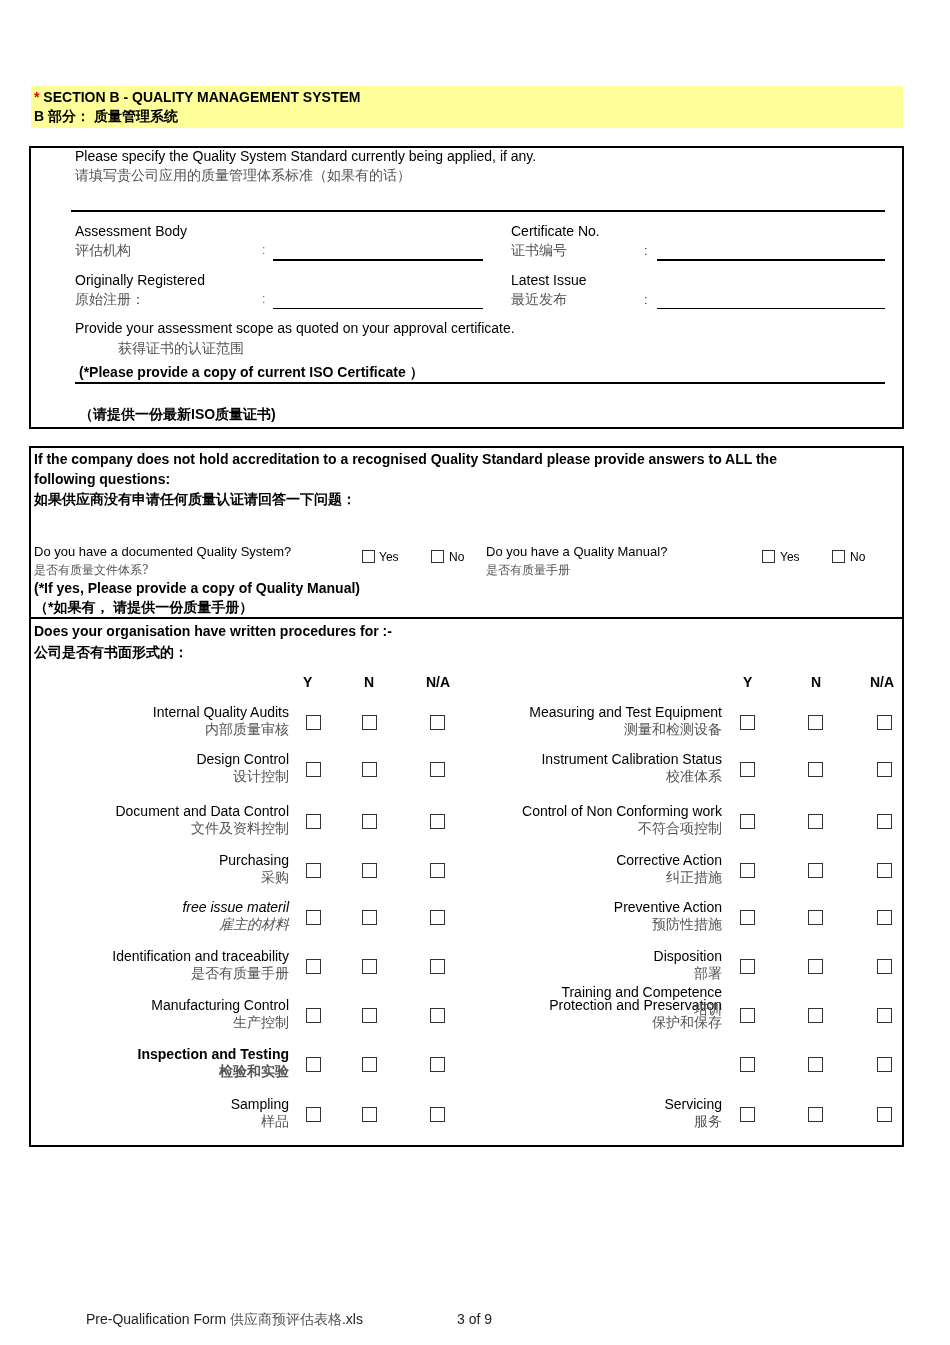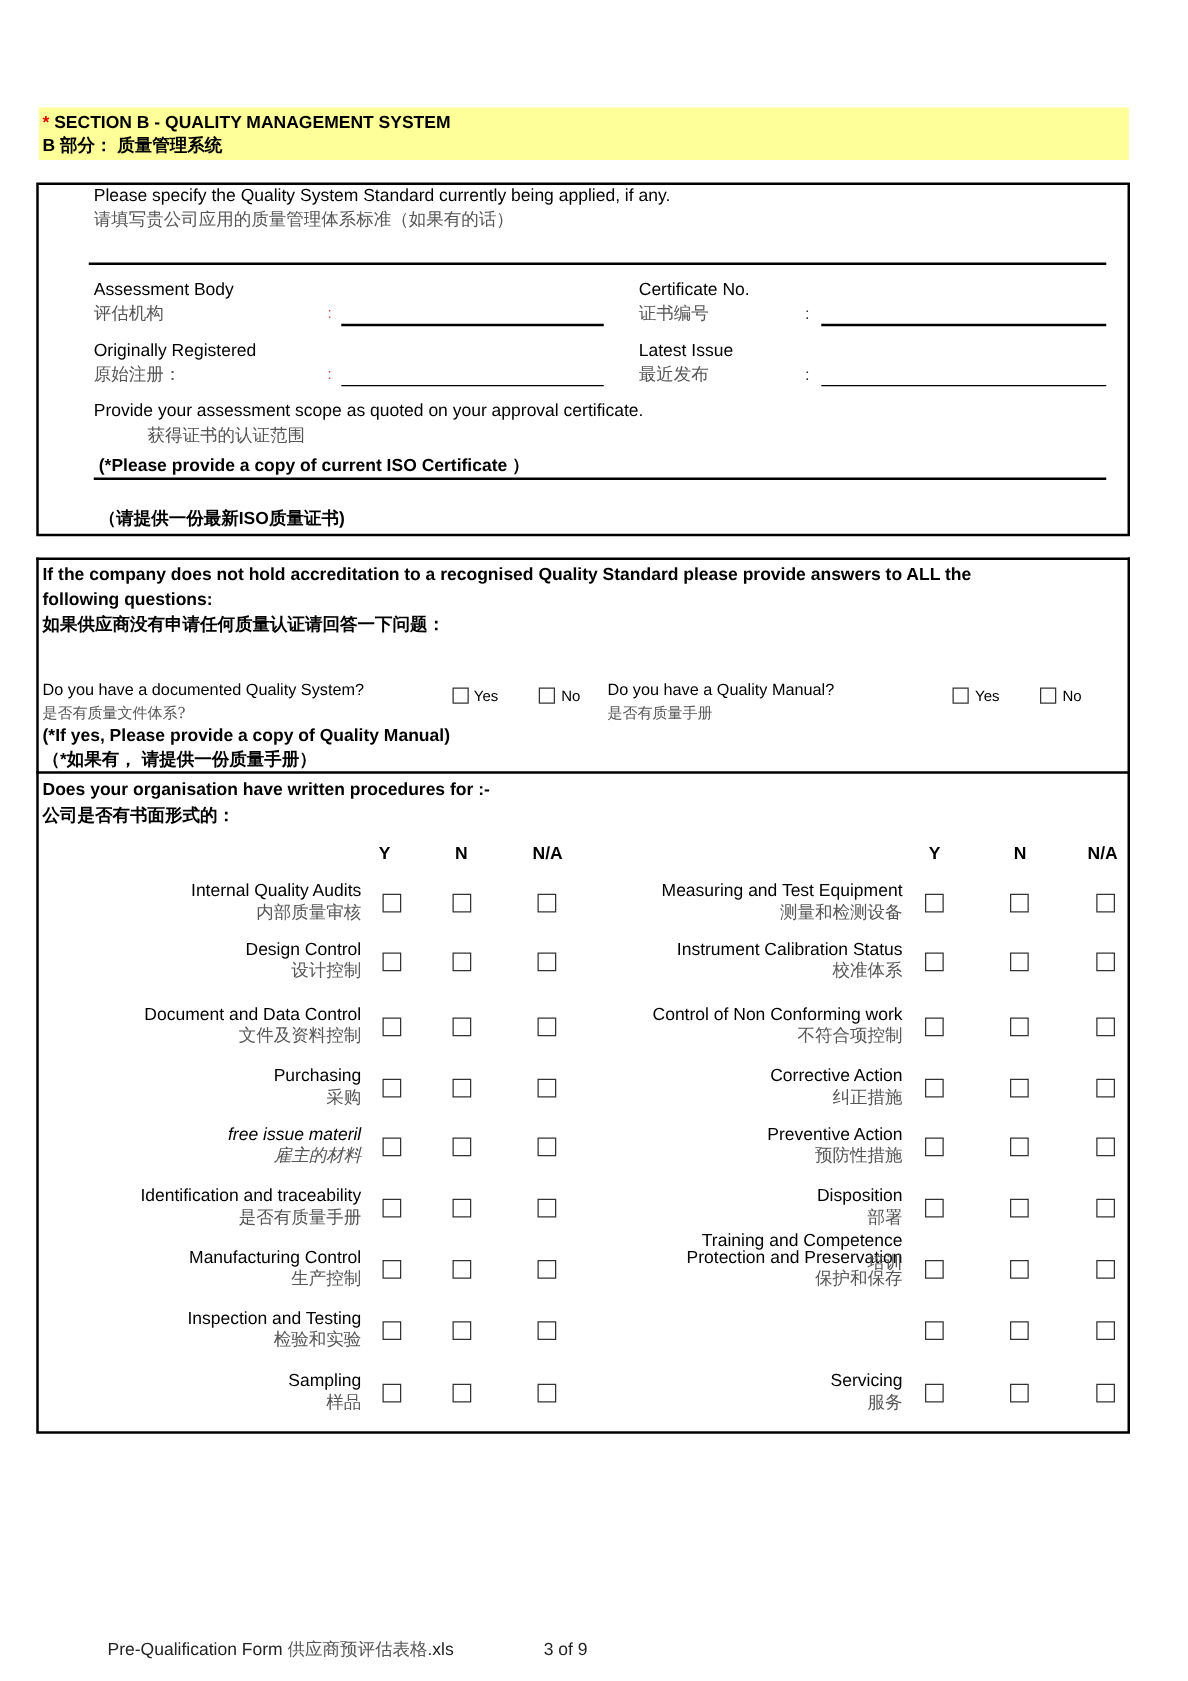--- a/index.html
+++ b/index.html
@@ -122,21 +122,21 @@
     <div class="abs cb" style="left: 362px; top: 910px; width: 15px; height: 15px;"></div>
     <div class="abs cb" style="left: 430px; top: 910px; width: 15px; height: 15px;"></div>
     <div class="abs row-label" style="right: 661px; top: 948px;"><span>Identification and traceability</span><span class="zhl">是否有质量手册</span></div>
     <div class="abs cb" style="left: 306px; top: 959px; width: 15px; height: 15px;"></div>
     <div class="abs cb" style="left: 362px; top: 959px; width: 15px; height: 15px;"></div>
     <div class="abs cb" style="left: 430px; top: 959px; width: 15px; height: 15px;"></div>
     <div class="abs row-label" style="right: 661px; top: 997px;"><span>Manufacturing Control</span><span class="zhl">生产控制</span></div>
     <div class="abs cb" style="left: 306px; top: 1008px; width: 15px; height: 15px;"></div>
     <div class="abs cb" style="left: 362px; top: 1008px; width: 15px; height: 15px;"></div>
     <div class="abs cb" style="left: 430px; top: 1008px; width: 15px; height: 15px;"></div>
-    <div class="abs row-label" style="right: 661px; top: 1046px;"><span>Inspection and Testing</span><span class="zhl">检验和实验</span></div>
+    <div class="abs row-label" style="right: 661px; top: 1046px; font-weight: bold;"><span>Inspection and Testing</span><span class="zhl">检验和实验</span></div>
     <div class="abs cb" style="left: 306px; top: 1057px; width: 15px; height: 15px;"></div>
     <div class="abs cb" style="left: 362px; top: 1057px; width: 15px; height: 15px;"></div>
     <div class="abs cb" style="left: 430px; top: 1057px; width: 15px; height: 15px;"></div>
     <div class="abs row-label" style="right: 661px; top: 1096px;"><span>Sampling</span><span class="zhl">样品</span></div>
     <div class="abs cb" style="left: 306px; top: 1107px; width: 15px; height: 15px;"></div>
     <div class="abs cb" style="left: 362px; top: 1107px; width: 15px; height: 15px;"></div>
     <div class="abs cb" style="left: 430px; top: 1107px; width: 15px; height: 15px;"></div>
     <div class="abs row-label" style="right: 228px; top: 704px;"><span>Measuring and Test Equipment</span><span class="zhl">测量和检测设备</span></div>
     <div class="abs cb" style="left: 740px; top: 715px; width: 15px; height: 15px;"></div>
     <div class="abs cb" style="left: 808px; top: 715px; width: 15px; height: 15px;"></div>
@@ -169,13 +169,13 @@
     <div class="abs cb" style="left: 740px; top: 1057px; width: 15px; height: 15px;"></div>
     <div class="abs cb" style="left: 808px; top: 1057px; width: 15px; height: 15px;"></div>
     <div class="abs cb" style="left: 877px; top: 1057px; width: 15px; height: 15px;"></div>
     <div class="abs row-label" style="right: 228px; top: 1096px;"><span>Servicing</span><span class="zhl">服务</span></div>
     <div class="abs cb" style="left: 740px; top: 1107px; width: 15px; height: 15px;"></div>
     <div class="abs cb" style="left: 808px; top: 1107px; width: 15px; height: 15px;"></div>
     <div class="abs cb" style="left: 877px; top: 1107px; width: 15px; height: 15px;"></div>
   </div>
 
 <div class="abs footer" style="left:86px;top:1268px;"><span>Pre-Qualification Form </span><span style="font-family:'DejaVu Serif',serif;color:#555;">供应商预评估表格</span><span>.xls</span></div>
-<div class="abs footer" style="left:435px;top:1268px;text-align:center;">3 of 9</div>
+<div class="abs footer" style="left:457px;top:1268px;text-align:center;">3 of 9</div>
 
 </body></html>

